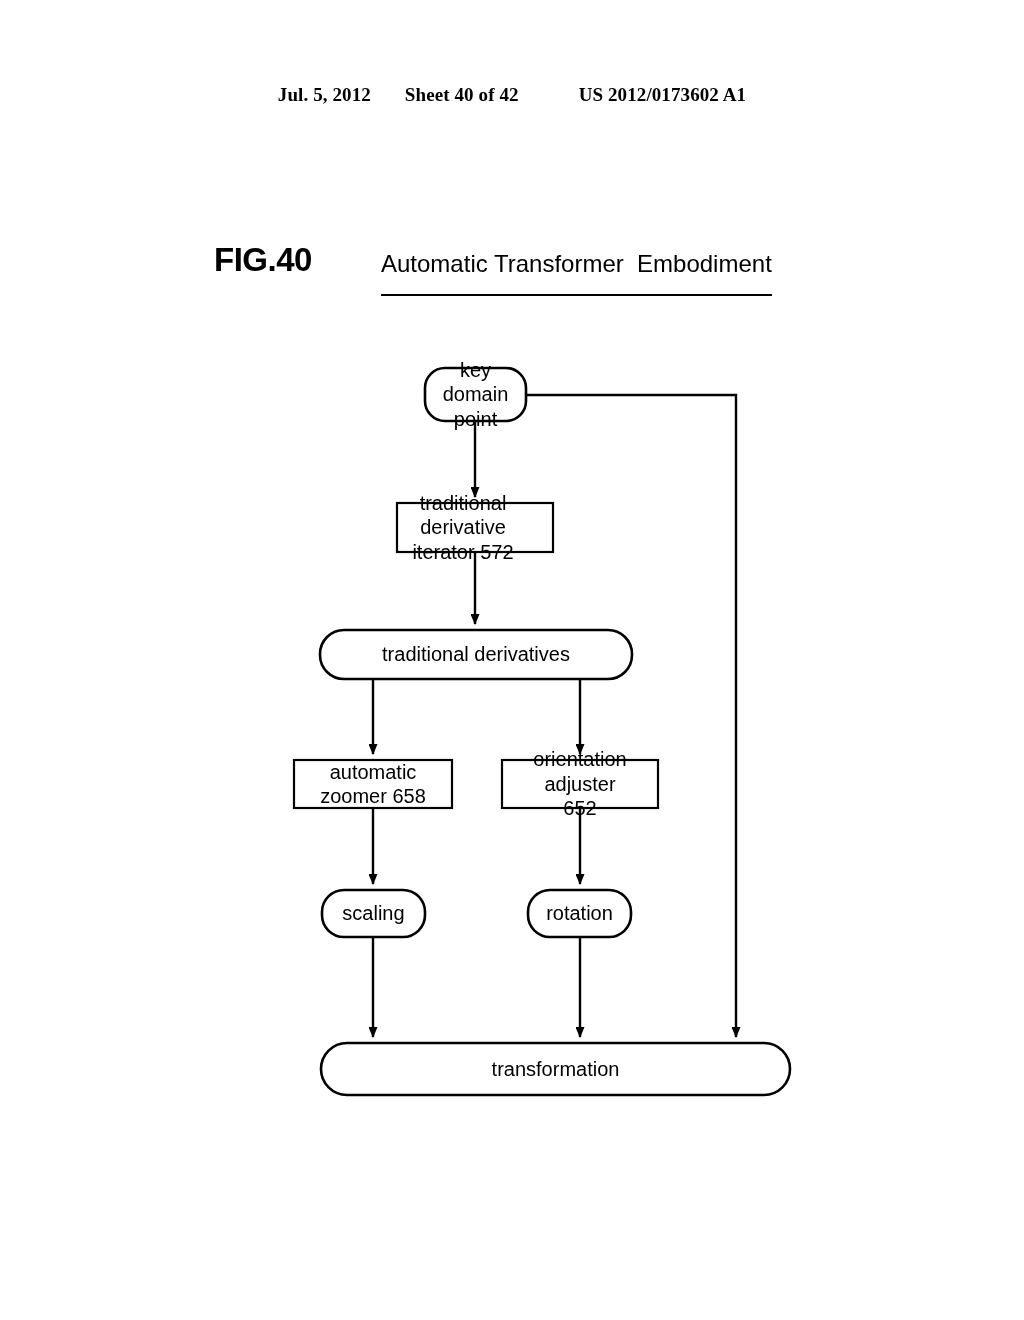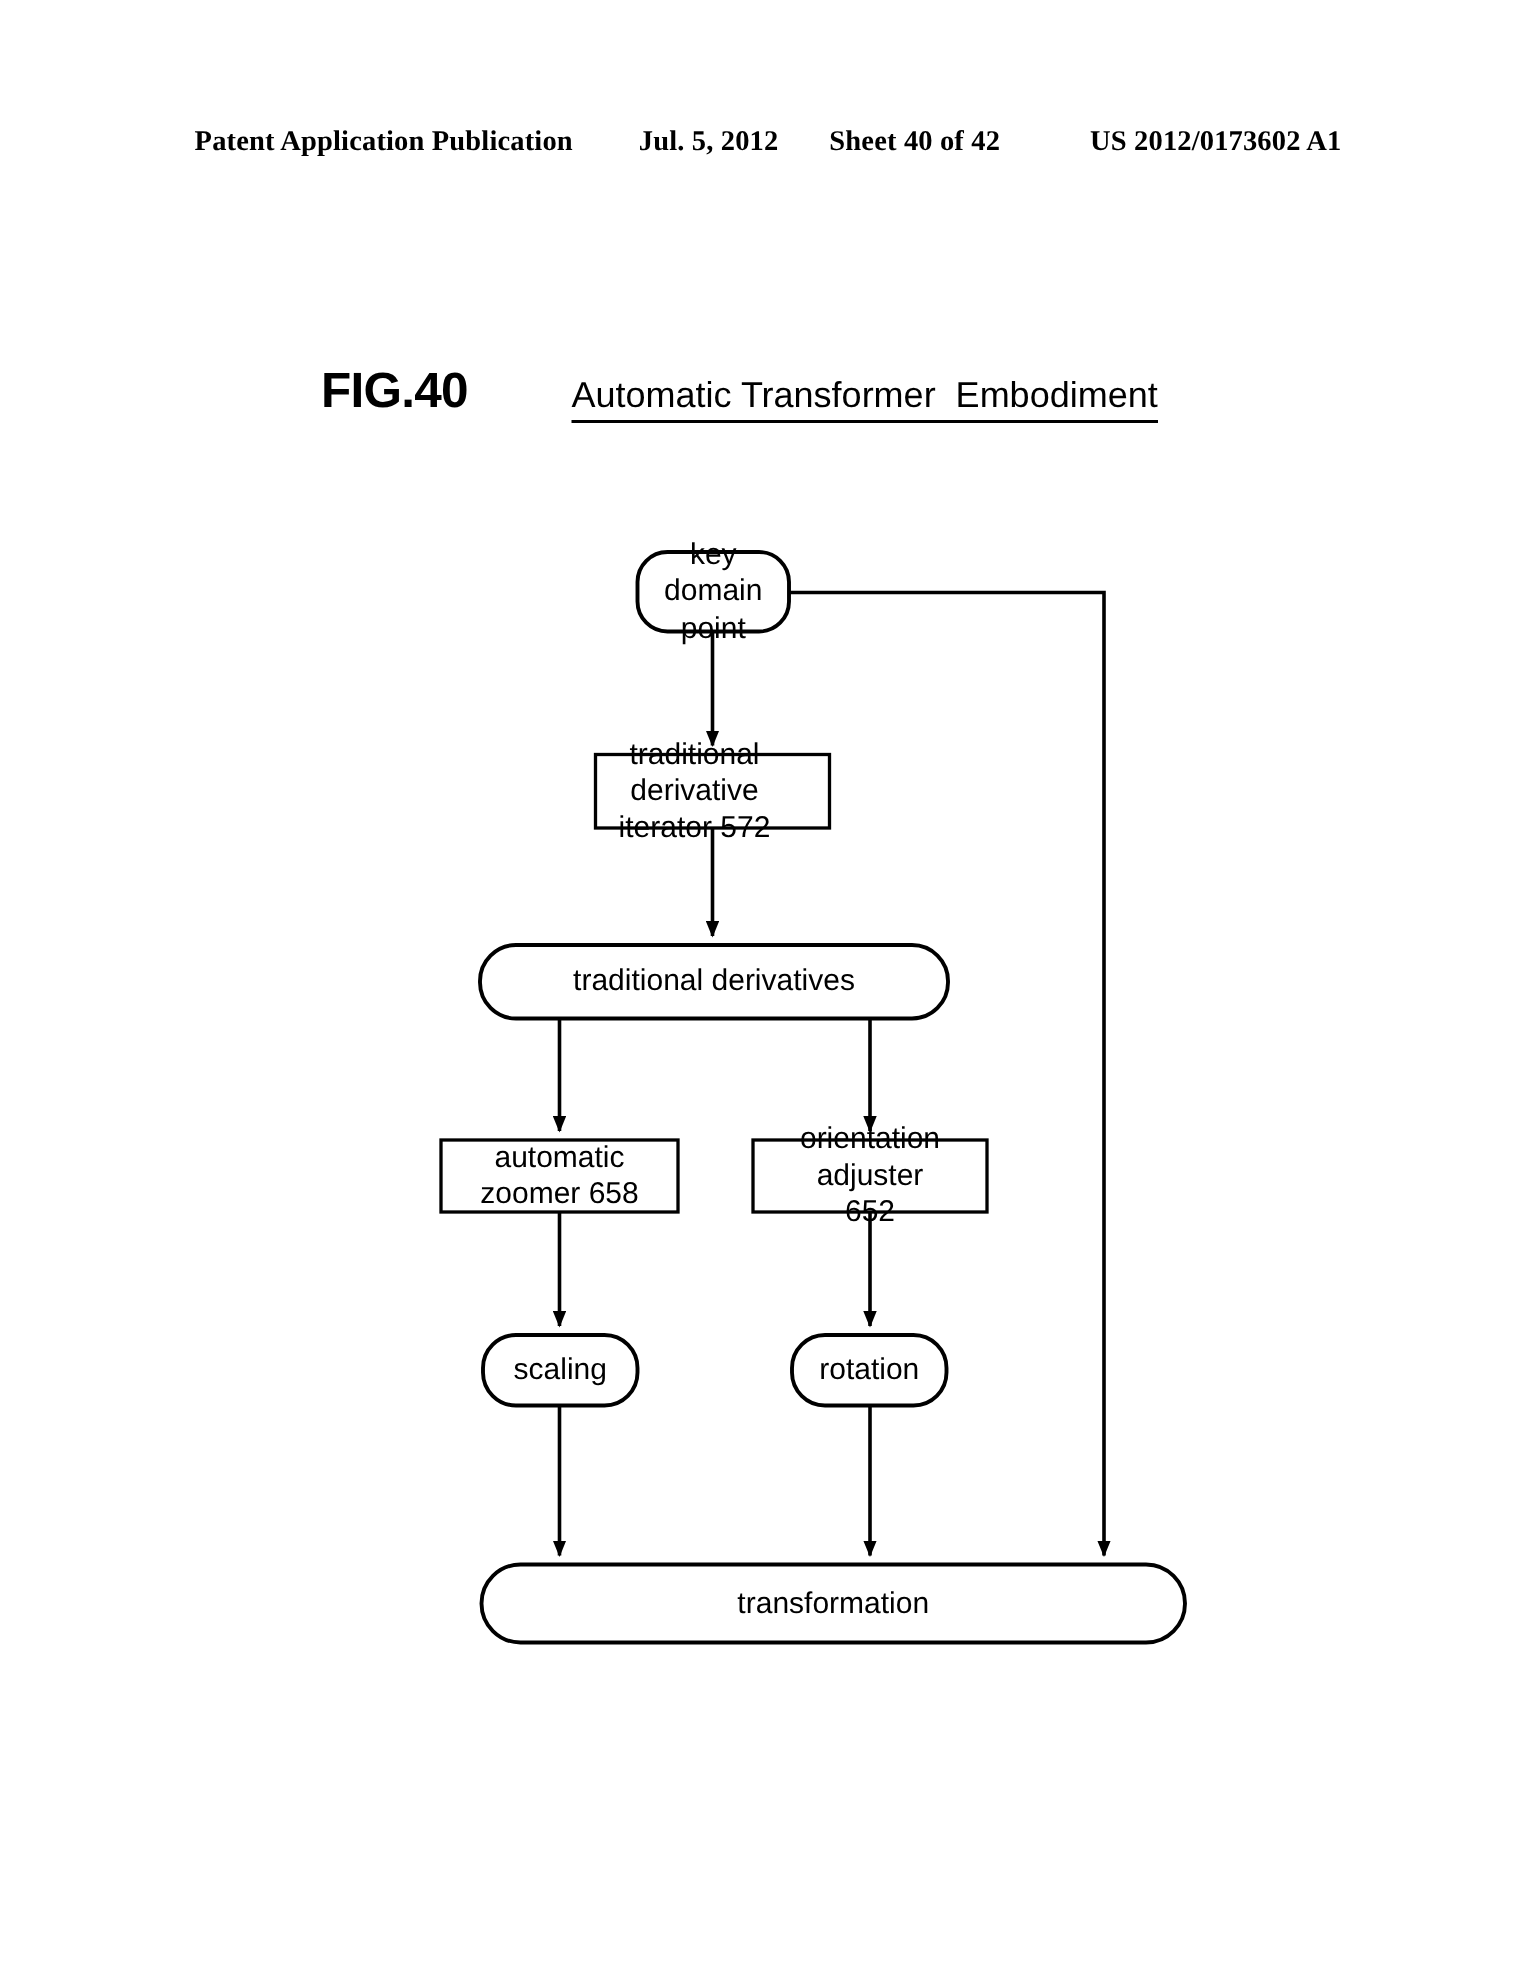--- a/index.html
+++ b/index.html
@@ -46,21 +46,21 @@
     font-size: 33px;
     letter-spacing: -0.5px;
   }
   .fig-title {
     position: absolute;
     left: 381px;
     top: 250px;
     font-family: "Liberation Sans", sans-serif;
     font-size: 24px;
     border-bottom: 2px solid #000;
-    padding-bottom: 2px;
+    padding-bottom: 16px;
     white-space: pre;
   }
 
   
   #diagram {
     position: absolute;
     left: 0;
     top: 0;
     width: 1024px;
     height: 1320px;
@@ -76,21 +76,20 @@
     line-height: 1.22;
     color: #000;
     pointer-events: none;
     white-space: pre-line;
   }
 </style>
 </head>
 <body>
 
 <div class="page-header">
-  <span class="h-pub">Patent Application Publication</span>
   <span class="h-date">Jul. 5, 2012</span>
   <span class="h-sheet">Sheet 40 of 42</span>
   <span class="h-number">US 2012/0173602 A1</span>
 </div>
 
 <div class="fig-label">FIG.40</div>
 <div class="fig-title">Automatic Transformer  Embodiment</div>
 
 <svg id="diagram" viewBox="0 0 1024 1320" xmlns="http://www.w3.org/2000/svg">
   <defs>

